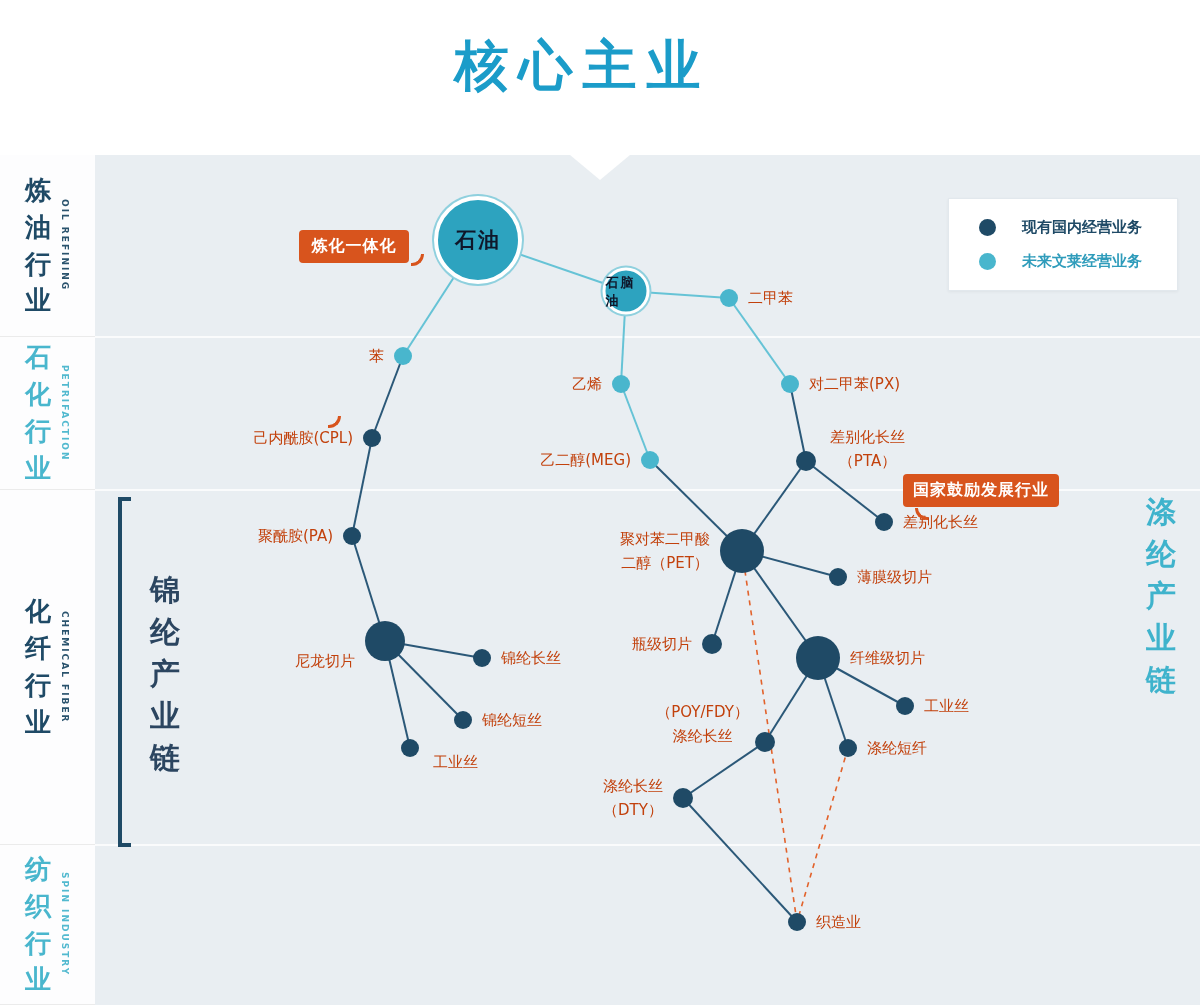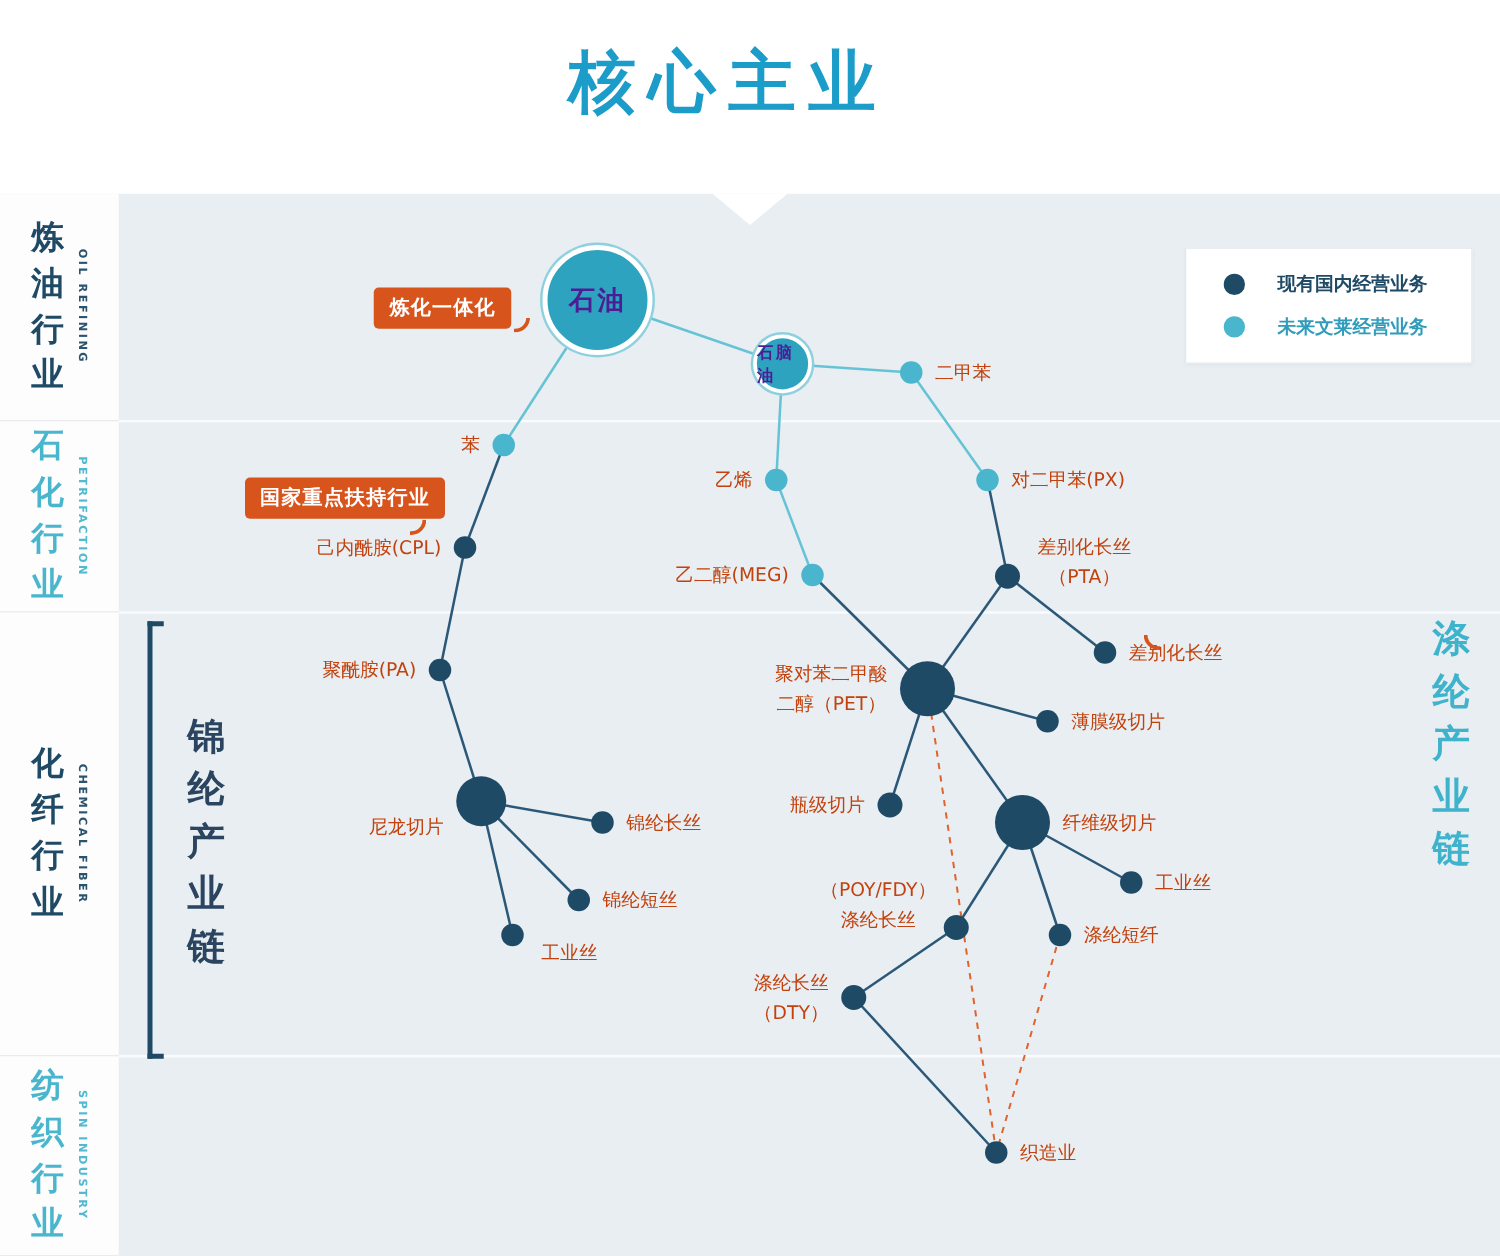--- a/index.html
+++ b/index.html
@@ -43,21 +43,21 @@
     font-weight:bold; opacity:.95;
   }
   #edges { position:absolute; left:0; top:0; z-index:2; }
   #nodes-layer, #chains-layer, #badges-layer { position:absolute; left:0; top:0; width:1200px; height:1005px; z-index:3; pointer-events:none; }
   #badges-layer { z-index:4; }
   .node {
     position:absolute; border-radius:50%;
     transform:translate(-50%,-50%);
     display:flex; align-items:center; justify-content:center;
   }
-  .node-text { color:#4c1d95; font-weight:bold; letter-spacing:2px; }
+  .node-text { color:#0f172a; font-weight:bold; letter-spacing:2px; }
   .node-label {
     position:absolute; font-size:15px; color:#c2410c;
     white-space:nowrap; line-height:1.6; font-weight:500;
   }
   .badge {
     position:absolute; background:#d8541d; color:#ffffff;
     font-weight:bold; font-size:16px; letter-spacing:1px;
     display:flex; align-items:center; justify-content:center;
     border-radius:4px;
     font-family:Liberation Mono, monospace;
@@ -279,22 +279,22 @@
       <div>（DTY）</div>
     </div>
     <div class="node" style="left: 797px; top: 922px; width: 18px; height: 18px; background: rgb(31, 74, 102);"></div>
     <div class="node-label" style="left: 816px; top: 922px; transform: translateY(-50%);">
       <div>织造业</div>
     </div>
   </div>
 <div id="badges-layer">
     <div class="badge" style="left: 299px; top: 230px; width: 110px; height: 33px;">炼化一体化</div>
     <span class="tail tail-right" style="left: 411px; top: 254px;"></span>
-    <div class="badge" style="left: 196px; top: 382px; width: 160px; height: 33px;">国家重点扶持行业</div>
     <span class="tail tail-bottom-right" style="left: 328px; top: 416px;"></span>
+    <div class="badge" style="left: 903px; top: 474px; width: 156px; height: 33px;">国家鼓励发展行业</div>
     <span class="tail tail-bottom-left" style="left: 915px; top: 508px;"></span>
   </div>
 
 <div class="legend" id="legend">
     <div class="legend-row">
       <span class="legend-dot" style="background: rgb(31, 74, 102);"></span>
       <span style="color: rgb(31, 74, 102);">现有国内经营业务</span>
     </div>
     <div class="legend-row">
       <span class="legend-dot" style="background: rgb(73, 182, 205);"></span>

